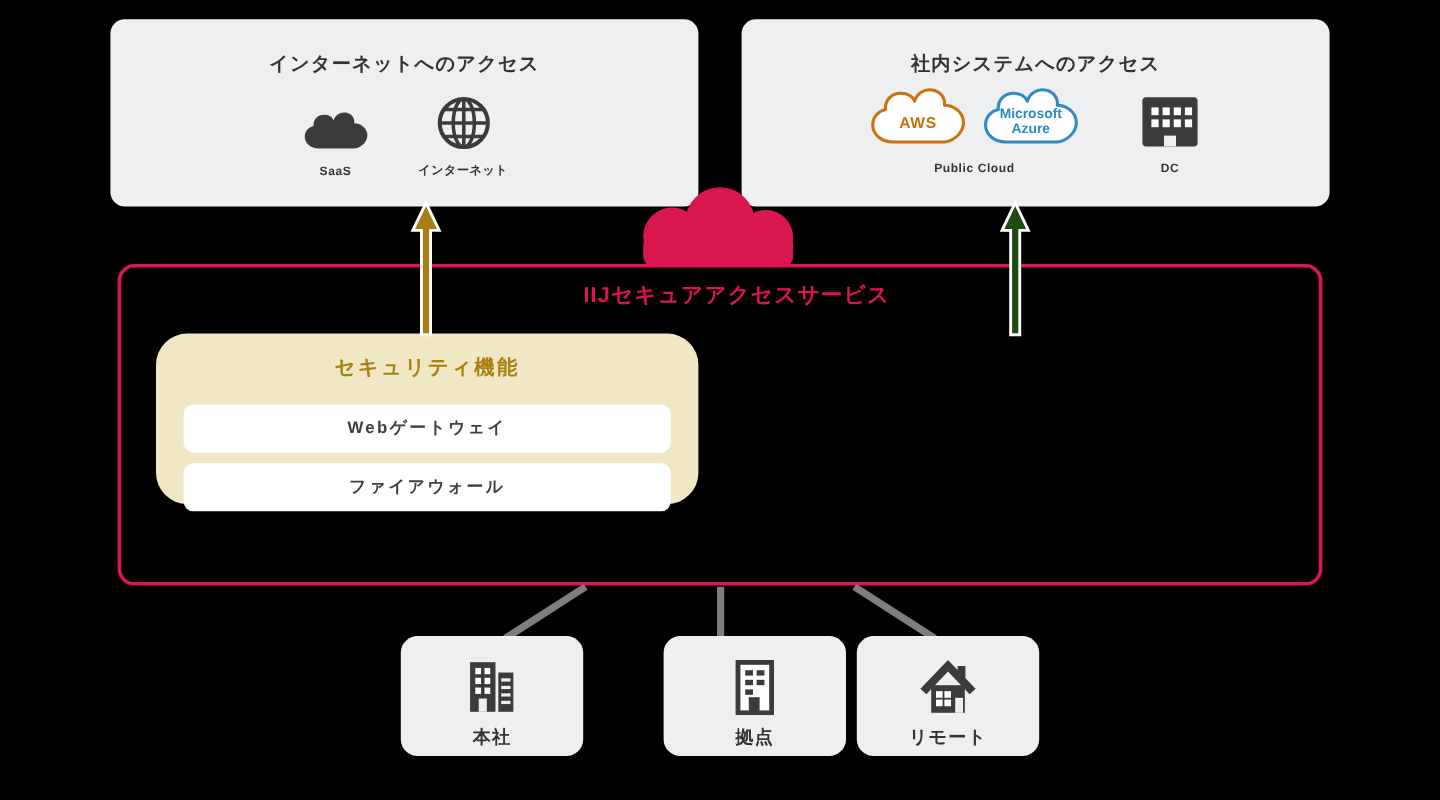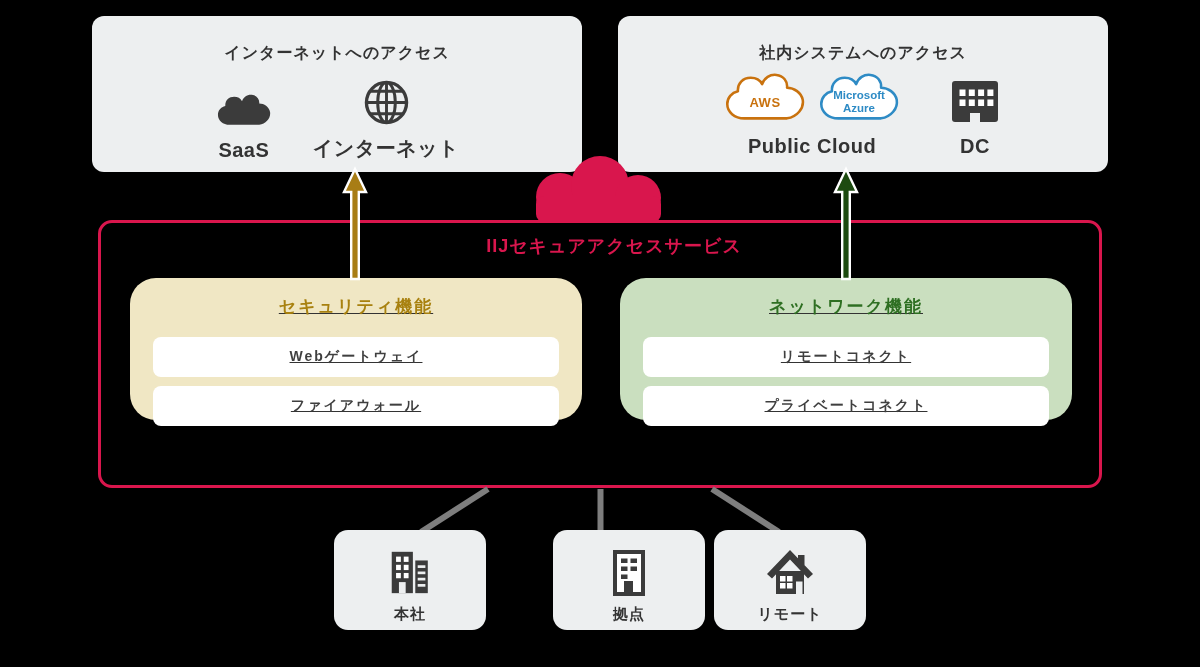--- a/index.html
+++ b/index.html
@@ -9,39 +9,39 @@
 
   
   .panel { position:absolute; top:16px; height:156px; width:490px; background:#edeff0; border-radius:12px; }
   .panel.left  { left:92px; }
   .panel.right { left:618px; }
   .panel-title { text-align:center; margin-top:27px; font-size:16px; font-weight:bold; letter-spacing:1px; color:#333; }
 
   .icon-row { display:flex; justify-content:center; align-items:flex-end; margin-top:10px; }
   .icon-item { display:flex; flex-direction:column; align-items:center; }
   .icon-box { height:52px; display:flex; align-items:flex-end; justify-content:center; }
-  .icon-label { margin-top:9px; font-size:20px; font-weight:bold; letter-spacing:0.5px; color:#333; white-space:nowrap; }
+  .icon-label { margin-top:9px; font-size:10px; font-weight:bold; letter-spacing:0.5px; color:#333; white-space:nowrap; }
 
   .tl-row { gap:40px; }
   .tr-row { gap:46px; margin-top:4px;align-items:flex-end; }
   .clouds-row { display:flex; gap:10px; align-items:flex-end; }
   .cloud-wrap { position:relative; width:84px; height:58px; }
   .cloud-wrap svg { display:block; width:100%; height:100%; }
   .cloud-text { position:absolute; left:0; top:10px; right:0; bottom:0; display:flex; align-items:center; justify-content:center; text-align:center; font-weight:bold; }
   .cloud-text.aws   { color:#c9720e; font-size:13px; letter-spacing:0.5px; }
   .cloud-text.azure { color:#2e8bc5; font-size:11.5px; line-height:1.15; width:64px; margin:0 auto; }
 
   
   .red-cloud { position:absolute; left:524px; top:155px; width:152px; height:67px; }
 
   
   .service-box { position:absolute; left:98px; top:220px; width:1004px; height:268px; border:3px solid #d9164d; border-radius:14px; background:transparent; }
   .service-title { text-align:center; margin-top:11px; font-size:18px; font-weight:bold; letter-spacing:1px; color:#d9164d;padding-left:28px; }
 
-  .func-box { position:absolute; top:55px; width:452px; height:142px; border-radius:26px;text-decoration:underline; }
+  .func-box { position:absolute; top:55px; width:452px; height:142px; border-radius:26px; }
   .func-box.security { left:29px;  background:#f0e7c4; }
   .func-box.network  { left:519px; background:#cadfbf; }
   .func-title { text-align:center; margin-top:17px; font-size:17px; font-weight:bold; letter-spacing:2px; }
   .security .func-title { color:#a8810f; }
   .network  .func-title { color:#2e6f22; }
   .pill { margin:0 23px; height:40px; background:#fff; border-radius:8px; display:flex; align-items:center; justify-content:center; font-size:14px; font-weight:bold; letter-spacing:2px; color:#3f3f3f; }
   .pill.first { margin-top:19px; }
   .pill.second { margin-top:9px; }
 
   
@@ -149,25 +149,20 @@
 
   <div class="service-box">
     <div class="service-title">IIJセキュアアクセスサービス</div>
 
     <div class="func-box security">
       <div class="func-title">セキュリティ機能</div>
       <div class="pill first">Webゲートウェイ</div>
       <div class="pill second">ファイアウォール</div>
     </div>
 
-    <div class="func-box network">
-      <div class="func-title">ネットワーク機能</div>
-      <div class="pill first">リモートコネクト</div>
-      <div class="pill second">プライベートコネクト</div>
-    </div>
   </div>
 
   <svg class="overlay" viewBox="0 0 1200 667">
 
     <g stroke="#7e7e7e" stroke-width="6">
       <line x1="488" y1="489" x2="421" y2="532"></line>
       <line x1="600.5" y1="489" x2="600.5" y2="532"></line>
       <line x1="712" y1="489" x2="779" y2="532"></line>
     </g>
 

